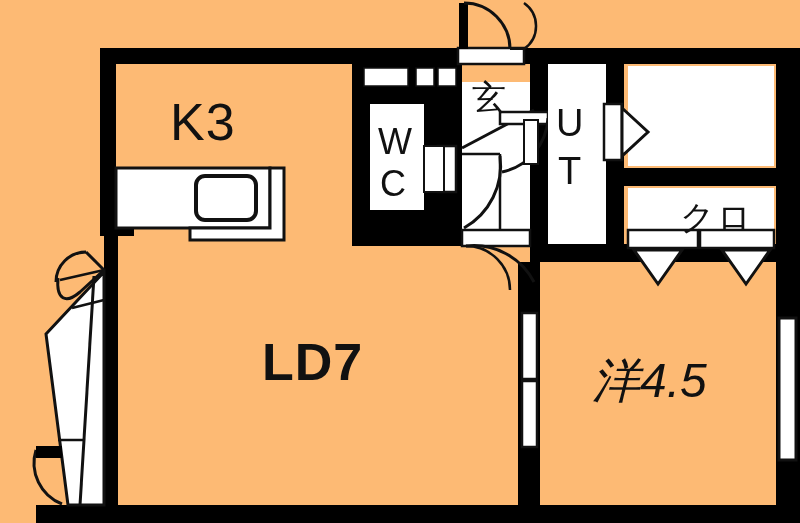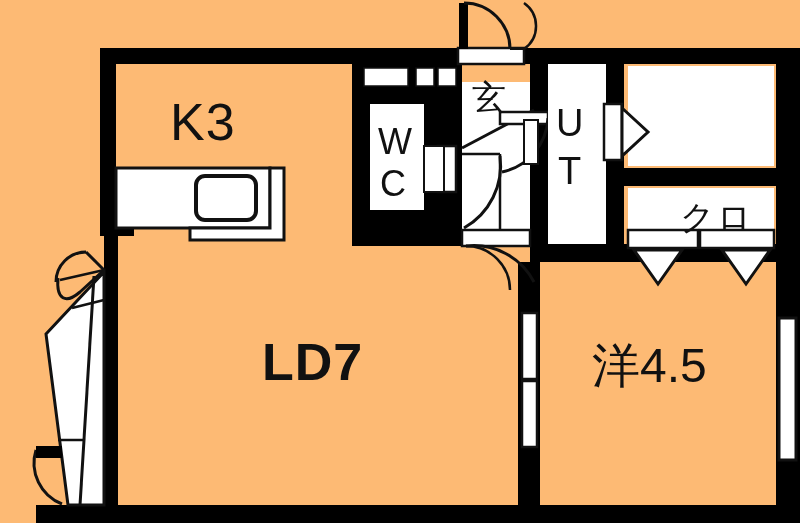--- a/index.html
+++ b/index.html
@@ -33,21 +33,21 @@
   }
   .lbl-k3      { left: 170px; top: 96px;  font-size: 52px; letter-spacing: 1px; }
   .lbl-ld7     { left: 262px; top: 336px; font-size: 52px; letter-spacing: 1px; font-weight: bold; }
   .lbl-wc-w    { left: 378px; top: 124px; font-size: 36px; }
   .lbl-wc-c    { left: 380px; top: 166px; font-size: 36px; }
   .lbl-genkan  { left: 472px; top: 80px;  font-size: 34px; }
   .lbl-u       { left: 556px; top: 104px; font-size: 38px; }
   .lbl-t       { left: 558px; top: 152px; font-size: 38px; }
   .lbl-bath    { left: 655px; top: 100px; font-size: 40px; letter-spacing: 2px; }
   .lbl-closet  { left: 680px; top: 192px; font-size: 34px; letter-spacing: 2px; margin-top: 8px; }
-  .lbl-yoh     { left: 592px; top: 342px; font-size: 48px; letter-spacing: 0px; }
+  .lbl-yoh     { left: 592px; top: 357px; font-size: 48px; letter-spacing: 0px; font-style: italic; }
 </style>
 </head>
 <body>
 
 <div id="plan">
 
   <svg width="800" height="523" viewBox="0 0 800 523">
 
     <g fill="#000000">
 

